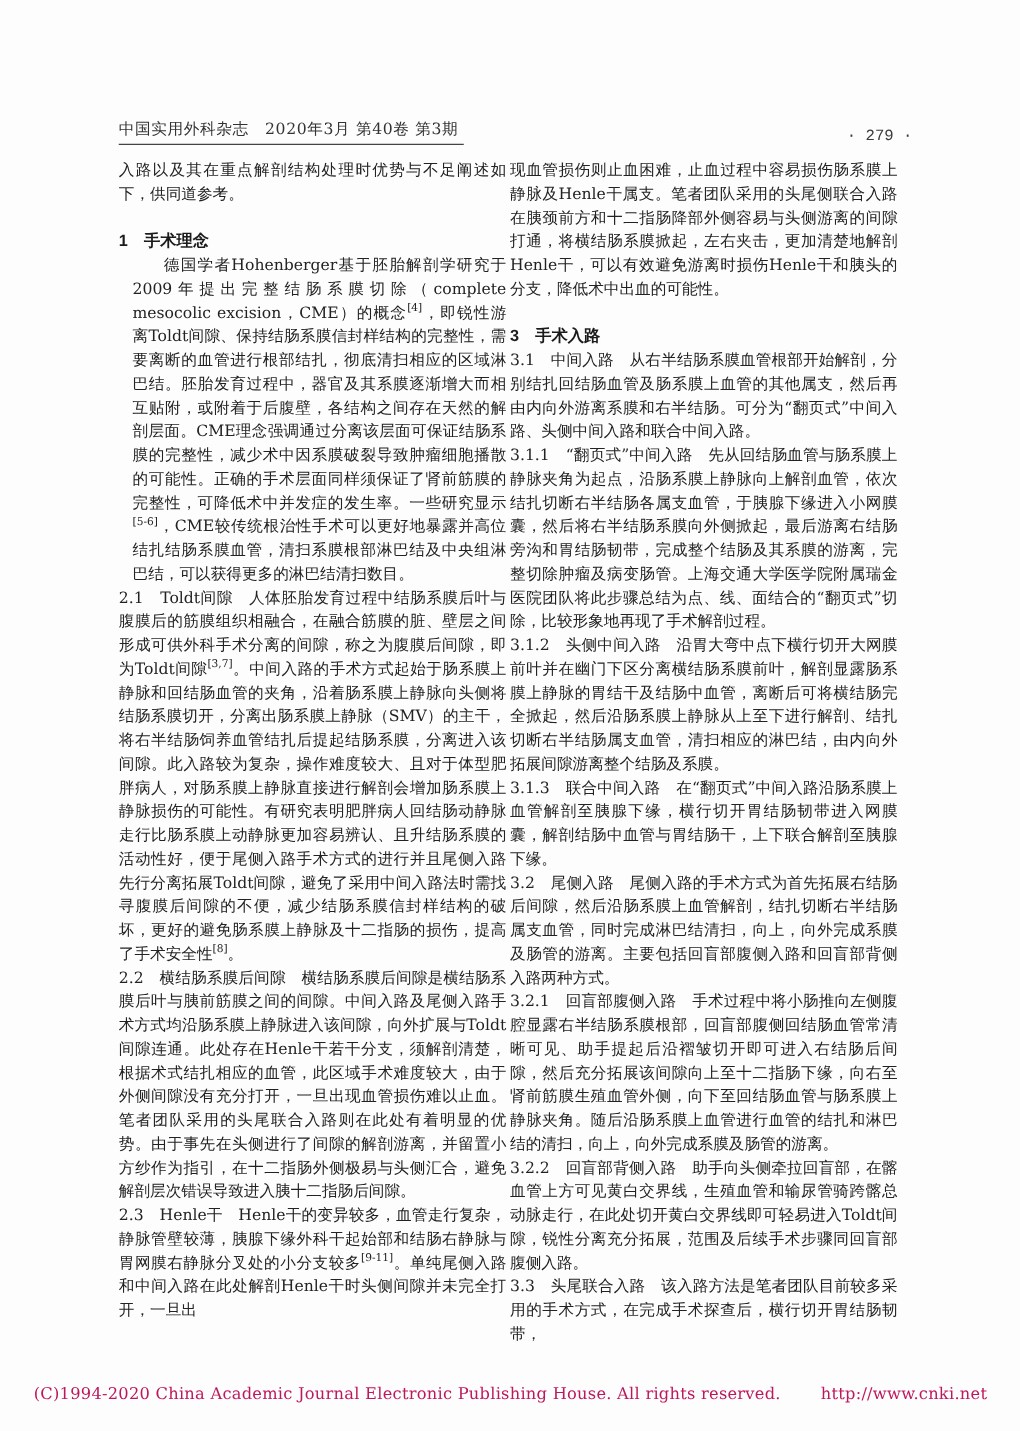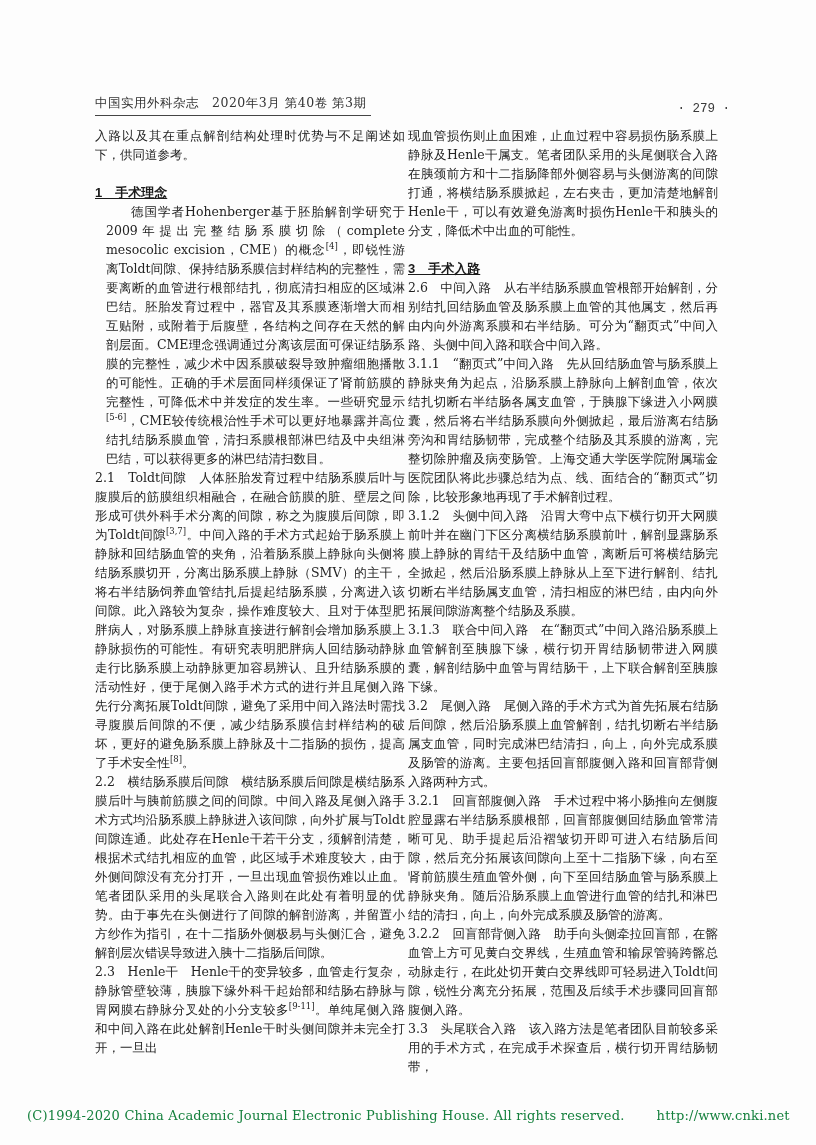--- a/index.html
+++ b/index.html
@@ -43,32 +43,31 @@
   }
   .para { margin:0; }
   .para.indent { text-indent:2em;margin-left:11px; }
   .sec {
     font-family:"Liberation Sans","DejaVu Sans",sans-serif;
     font-weight:bold;
     font-size:13px;
     line-height:19px;
     margin:19px 0 0 0;
     color:#1b1b1b;
-    text-decoration:underline;
   }
   sup.ref {
     font-size:8.5px;
     line-height:0;
     vertical-align:super;
   }
   .footer {
     position:absolute;
     left:27px; top:1108px;
     font-size:13px;
-    color:#15803d;
+    color:#be185d;
     white-space:nowrap;
     letter-spacing:0.2px;
   }
   .footer .url { margin-left:32px; }
 </style>
 </head>
 <body>
 
 <div class="page">
 
@@ -84,21 +83,21 @@
       <h3 class="sec">1　手术理念</h3>
       <p class="para indent"><span>德国学者Hohenberger基于胚胎解剖学研究于2009年提出完整结肠系膜切除（complete mesocolic excision，CME）的概念</span><sup class="ref">[4]</sup><span>，即锐性游离Toldt间隙、保持结肠系膜信封样结构的完整性，需要离断的血管进行根部结扎，彻底清扫相应的区域淋巴结。胚胎发育过程中，器官及其系膜逐渐增大而相互贴附，或附着于后腹壁，各结构之间存在天然的解剖层面。CME理念强调通过分离该层面可保证结肠系膜的完整性，减少术中因系膜破裂导致肿瘤细胞播散的可能性。正确的手术层面同样须保证了肾前筋膜的完整性，可降低术中并发症的发生率。一些研究显示</span><sup class="ref">[5-6]</sup><span>，CME较传统根治性手术可以更好地暴露并高位结扎结肠系膜血管，清扫系膜根部淋巴结及中央组淋巴结，可以获得更多的淋巴结清扫数目。</span></p>
       <p class="para"><span>2.1　Toldt间隙　人体胚胎发育过程中结肠系膜后叶与腹膜后的筋膜组织相融合，在融合筋膜的脏、壁层之间形成可供外科手术分离的间隙，称之为腹膜后间隙，即为Toldt间隙</span><sup class="ref">[3,7]</sup><span>。中间入路的手术方式起始于肠系膜上静脉和回结肠血管的夹角，沿着肠系膜上静脉向头侧将结肠系膜切开，分离出肠系膜上静脉（SMV）的主干，将右半结肠饲养血管结扎后提起结肠系膜，分离进入该间隙。此入路较为复杂，操作难度较大、且对于体型肥胖病人，对肠系膜上静脉直接进行解剖会增加肠系膜上静脉损伤的可能性。有研究表明肥胖病人回结肠动静脉走行比肠系膜上动静脉更加容易辨认、且升结肠系膜的活动性好，便于尾侧入路手术方式的进行并且尾侧入路先行分离拓展Toldt间隙，避免了采用中间入路法时需找寻腹膜后间隙的不便，减少结肠系膜信封样结构的破坏，更好的避免肠系膜上静脉及十二指肠的损伤，提高了手术安全性</span><sup class="ref">[8]</sup><span>。</span></p>
       <p class="para"><span>2.2　横结肠系膜后间隙　横结肠系膜后间隙是横结肠系膜后叶与胰前筋膜之间的间隙。中间入路及尾侧入路手术方式均沿肠系膜上静脉进入该间隙，向外扩展与Toldt间隙连通。此处存在Henle干若干分支，须解剖清楚，根据术式结扎相应的血管，此区域手术难度较大，由于外侧间隙没有充分打开，一旦出现血管损伤难以止血。笔者团队采用的头尾联合入路则在此处有着明显的优势。由于事先在头侧进行了间隙的解剖游离，并留置小方纱作为指引，在十二指肠外侧极易与头侧汇合，避免解剖层次错误导致进入胰十二指肠后间隙。</span></p>
       <p class="para"><span>2.3　Henle干　Henle干的变异较多，血管走行复杂，静脉管壁较薄，胰腺下缘外科干起始部和结肠右静脉与胃网膜右静脉分叉处的小分支较多</span><sup class="ref">[9-11]</sup><span>。单纯尾侧入路和中间入路在此处解剖Henle干时头侧间隙并未完全打开，一旦出</span></p>
     </div>
 
     <div class="column">
       <p class="para"><span>现血管损伤则止血困难，止血过程中容易损伤肠系膜上静脉及Henle干属支。笔者团队采用的头尾侧联合入路在胰颈前方和十二指肠降部外侧容易与头侧游离的间隙打通，将横结肠系膜掀起，左右夹击，更加清楚地解剖Henle干，可以有效避免游离时损伤Henle干和胰头的分支，降低术中出血的可能性。</span></p>
       <h3 class="sec">3　手术入路</h3>
-      <p class="para"><span>2.6　中间入路　从右半结肠系膜血管根部开始解剖，分别结扎回结肠血管及肠系膜上血管的其他属支，然后再由内向外游离系膜和右半结肠。可分为“翻页式”中间入路、头侧中间入路和联合中间入路。</span></p>
+      <p class="para"><span>3.1　中间入路　从右半结肠系膜血管根部开始解剖，分别结扎回结肠血管及肠系膜上血管的其他属支，然后再由内向外游离系膜和右半结肠。可分为“翻页式”中间入路、头侧中间入路和联合中间入路。</span></p>
       <p class="para"><span>3.1.1　“翻页式”中间入路　先从回结肠血管与肠系膜上静脉夹角为起点，沿肠系膜上静脉向上解剖血管，依次结扎切断右半结肠各属支血管，于胰腺下缘进入小网膜囊，然后将右半结肠系膜向外侧掀起，最后游离右结肠旁沟和胃结肠韧带，完成整个结肠及其系膜的游离，完整切除肿瘤及病变肠管。上海交通大学医学院附属瑞金医院团队将此步骤总结为点、线、面结合的“翻页式”切除，比较形象地再现了手术解剖过程。</span></p>
       <p class="para"><span>3.1.2　头侧中间入路　沿胃大弯中点下横行切开大网膜前叶并在幽门下区分离横结肠系膜前叶，解剖显露肠系膜上静脉的胃结干及结肠中血管，离断后可将横结肠完全掀起，然后沿肠系膜上静脉从上至下进行解剖、结扎切断右半结肠属支血管，清扫相应的淋巴结，由内向外拓展间隙游离整个结肠及系膜。</span></p>
       <p class="para"><span>3.1.3　联合中间入路　在“翻页式”中间入路沿肠系膜上血管解剖至胰腺下缘，横行切开胃结肠韧带进入网膜囊，解剖结肠中血管与胃结肠干，上下联合解剖至胰腺下缘。</span></p>
       <p class="para"><span>3.2　尾侧入路　尾侧入路的手术方式为首先拓展右结肠后间隙，然后沿肠系膜上血管解剖，结扎切断右半结肠属支血管，同时完成淋巴结清扫，向上，向外完成系膜及肠管的游离。主要包括回盲部腹侧入路和回盲部背侧入路两种方式。</span></p>
       <p class="para"><span>3.2.1　回盲部腹侧入路　手术过程中将小肠推向左侧腹腔显露右半结肠系膜根部，回盲部腹侧回结肠血管常清晰可见、助手提起后沿褶皱切开即可进入右结肠后间隙，然后充分拓展该间隙向上至十二指肠下缘，向右至肾前筋膜生殖血管外侧，向下至回结肠血管与肠系膜上静脉夹角。随后沿肠系膜上血管进行血管的结扎和淋巴结的清扫，向上，向外完成系膜及肠管的游离。</span></p>
       <p class="para"><span>3.2.2　回盲部背侧入路　助手向头侧牵拉回盲部，在髂血管上方可见黄白交界线，生殖血管和输尿管骑跨髂总动脉走行，在此处切开黄白交界线即可轻易进入Toldt间隙，锐性分离充分拓展，范围及后续手术步骤同回盲部腹侧入路。</span></p>
       <p class="para"><span>3.3　头尾联合入路　该入路方法是笔者团队目前较多采用的手术方式，在完成手术探查后，横行切开胃结肠韧带，</span></p>
     </div>
 
   </div>

